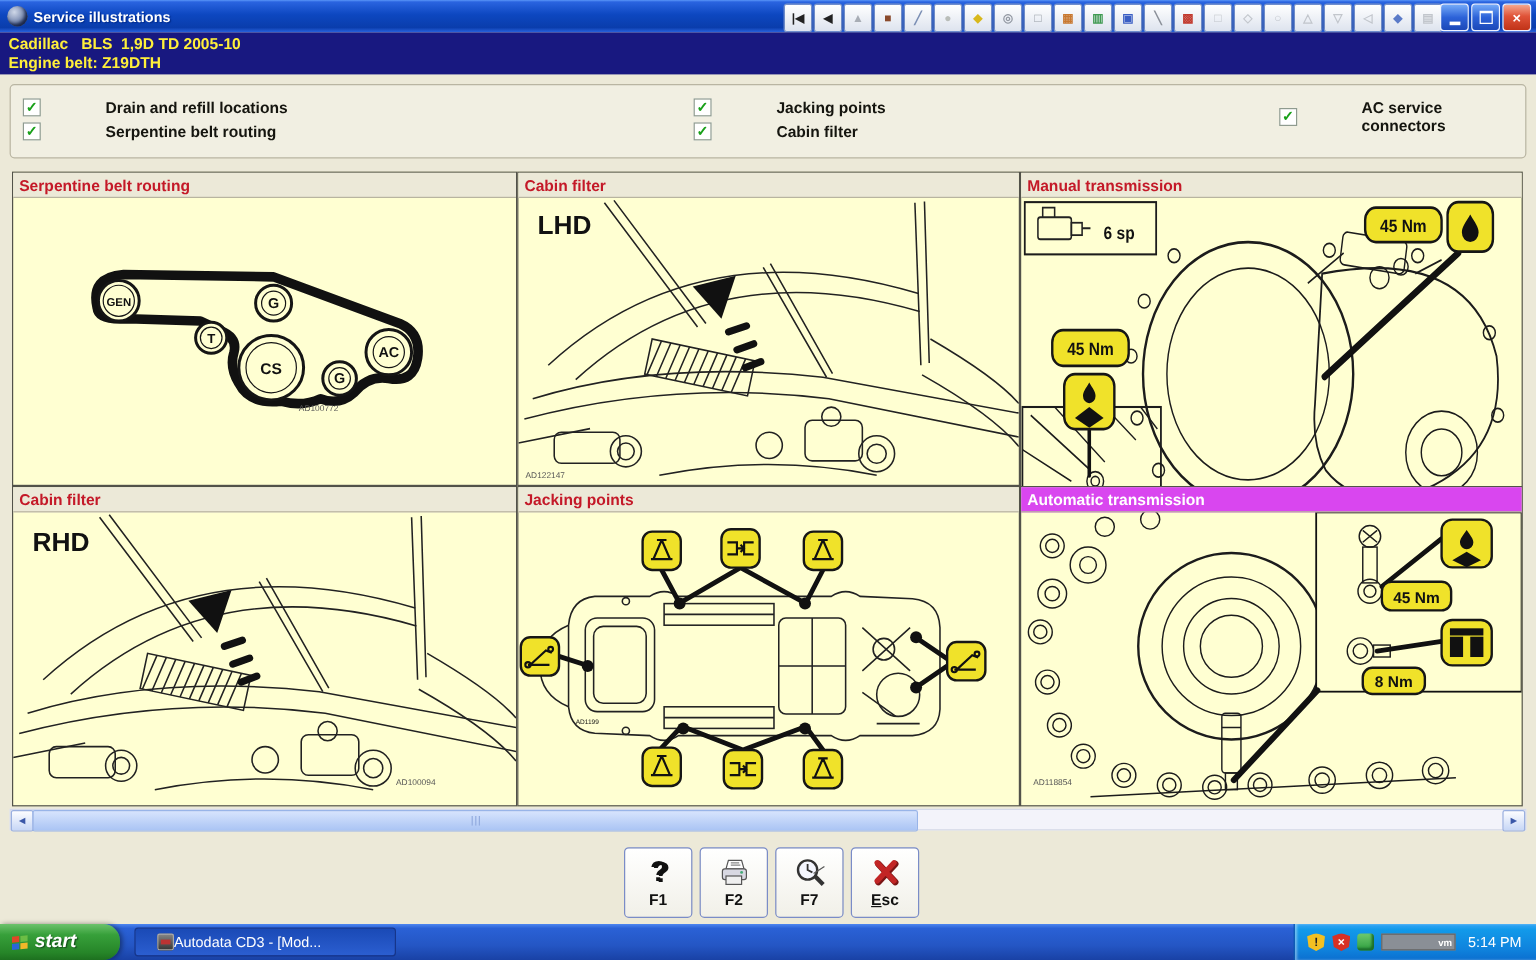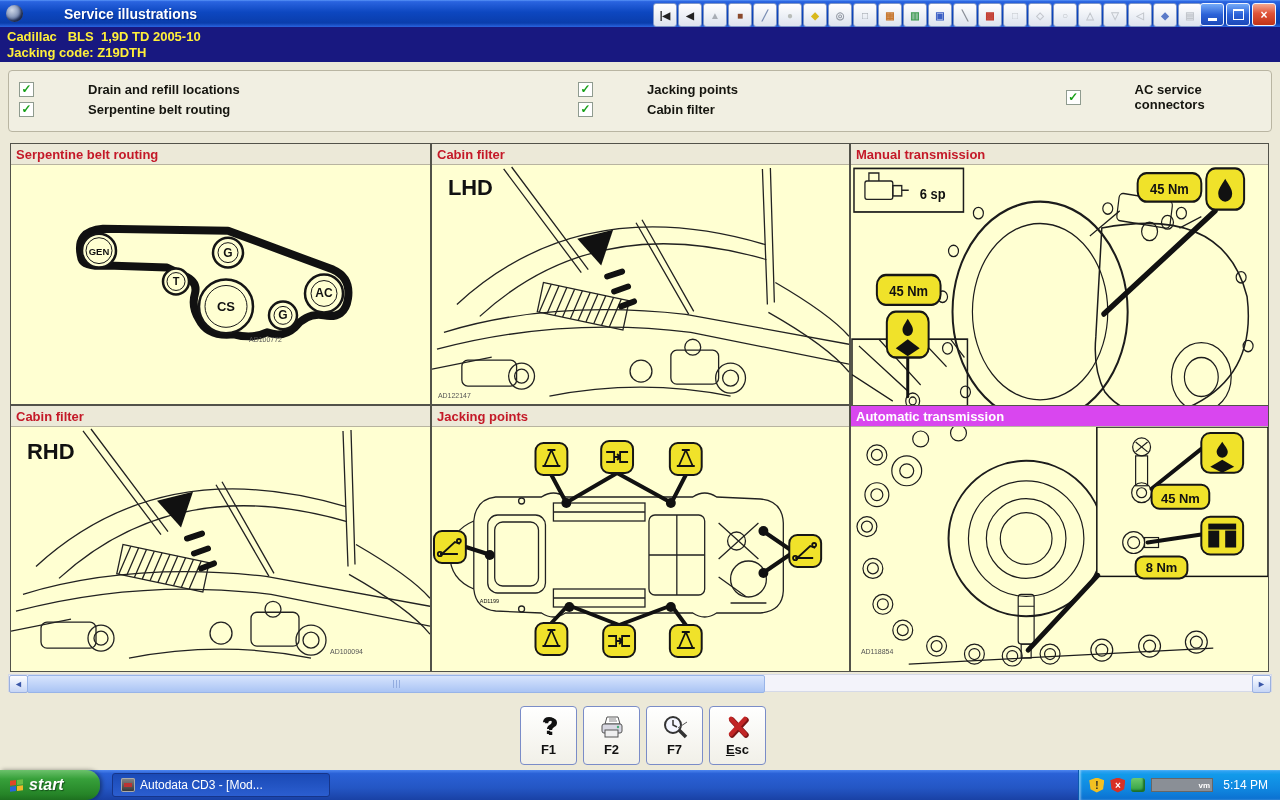--- a/index.html
+++ b/index.html
@@ -5,21 +5,21 @@
   html,body{margin:0;padding:0;}
   body{width:1280px;height:800px;position:relative;overflow:hidden;
        font-family:"Liberation Sans",sans-serif;background:#ece9d8;}
   
   .titlebar{position:absolute;top:0;left:0;width:1280px;height:27px;
     background:linear-gradient(#5a96f8 0%,#2a64e0 6%,#0d47c0 45%,#0a3dac 85%,#2a64e0 100%);
     display:flex;align-items:center;}
   .appicon{width:17px;height:17px;border-radius:50%;margin:0 5px 0 6px;
     background:radial-gradient(circle at 35% 30%,#cfd8e8,#6d7fa8 60%,#2c3a60);
     box-shadow:inset -2px -2px 3px #1a2648;}
-  .apptitle{color:#fff;font-weight:bold;font-size:14px;text-shadow:1px 1px 1px #002a8a;margin-left:36px;}
+  .apptitle{color:#fff;font-weight:bold;font-size:12px;text-shadow:1px 1px 1px #002a8a;}
   .tbar{position:absolute;left:653px;top:3px;display:flex;}
   .tb-btn{width:22px;height:22px;margin-right:1px;border:1px solid #7e96c8;border-radius:3px;
     background:linear-gradient(#ffffff,#dde3ee);display:flex;align-items:center;justify-content:center;
     font-size:10px;font-weight:bold;cursor:default;}
   .winbtns{position:absolute;right:4px;top:3px;display:flex;gap:2px;}
   .wbtn{width:22px;height:21px;border-radius:3px;border:1px solid #eef3ff;color:#fff;font-weight:bold;
     display:flex;align-items:center;justify-content:center;font-size:12px;
     background:linear-gradient(#74aaf8 0%,#2c62d8 50%,#1c48b8 100%);}
   .wbtn.close{background:linear-gradient(#f4a890 0%,#e05338 45%,#c03318 100%);}
   .glyph-min{display:block;width:9px;height:3px;background:#fff;margin-top:10px;}
@@ -65,21 +65,21 @@
   .abtn .u{text-decoration:underline;}
   
   .taskbar{position:absolute;top:770px;left:0;width:1280px;height:30px;
     background:linear-gradient(#4d86f0 0%,#2a61d6 12%,#2456c4 60%,#1941a5 100%);display:flex;align-items:center;}
   .startbtn{height:30px;width:100px;display:flex;align-items:center;gap:6px;padding-left:10px;box-sizing:border-box;
     background:linear-gradient(#6cc26c 0%,#37a03a 30%,#268528 80%,#1d701f 100%);
     border-radius:0 14px 14px 0;box-shadow:2px 0 4px rgba(0,0,0,.4);}
   .startlabel{color:#fff;font-weight:bold;font-style:italic;font-size:16px;text-shadow:1px 1px 1px #14501a;}
   .flag{display:grid;grid-template-columns:6px 6px;grid-template-rows:5px 5px;gap:1px;transform:skewY(-6deg);}
   .flag i{display:block;}
-  .task{height:24px;margin-left:12px;width:218px;display:flex;align-items:center;gap:5px;padding:0 8px;
+  .task{height:24px;margin-left:12px;width:218px;display:flex;align-items:center;gap:0;padding:0 18px;
     background:linear-gradient(#1a4ab6,#2b5ed0);border:1px solid #16358a;border-radius:3px;box-sizing:border-box;}
   .taskicon{width:14px;height:14px;border-radius:2px;background:linear-gradient(#888,#333);
     box-shadow:inset 0 0 0 1px #aaa;position:relative;}
   .taskicon:after{content:"";position:absolute;left:3px;top:5px;width:8px;height:4px;background:#b33;}
   .tasklabel{color:#fff;font-size:12px;white-space:nowrap;overflow:hidden;}
   .tray{margin-left:auto;height:30px;display:flex;align-items:center;gap:6px;padding:0 12px 0 10px;
     background:linear-gradient(#35a5f5 0%,#129aea 15%,#0f83dd 70%,#0b6fd0 100%);
     border-left:1px solid #0a5ab0;box-shadow:inset 2px 0 2px rgba(255,255,255,.4);}
   .shield{width:15px;height:15px;clip-path:polygon(50% 0,100% 18%,92% 78%,50% 100%,8% 78%,0 18%);
     display:flex;align-items:center;justify-content:center;font-size:10px;font-weight:bold;}
@@ -173,21 +173,21 @@
         <span class="glyph-rest"></span>
       </div>
     <div class="wbtn close">
         <span>×</span>
       </div>
   </div>
 </div>
 
 <div class="vband">
   <div>Cadillac   BLS  1,9D TD 2005-10</div>
-  <div>Jacking code: Z19DTH</div>
+  <div>Engine belt: Z19DTH</div>
 </div>
 
 <div class="filterbox">
   <div class="cb" style="left:10px;top:11px">
     <span class="cb-box">✓</span>
     <span class="cb-label">Drain and refill locations</span>
   </div>
   <div class="cb" style="left:10px;top:31px">
     <span class="cb-box">✓</span>
     <span class="cb-label">Serpentine belt routing</span>

